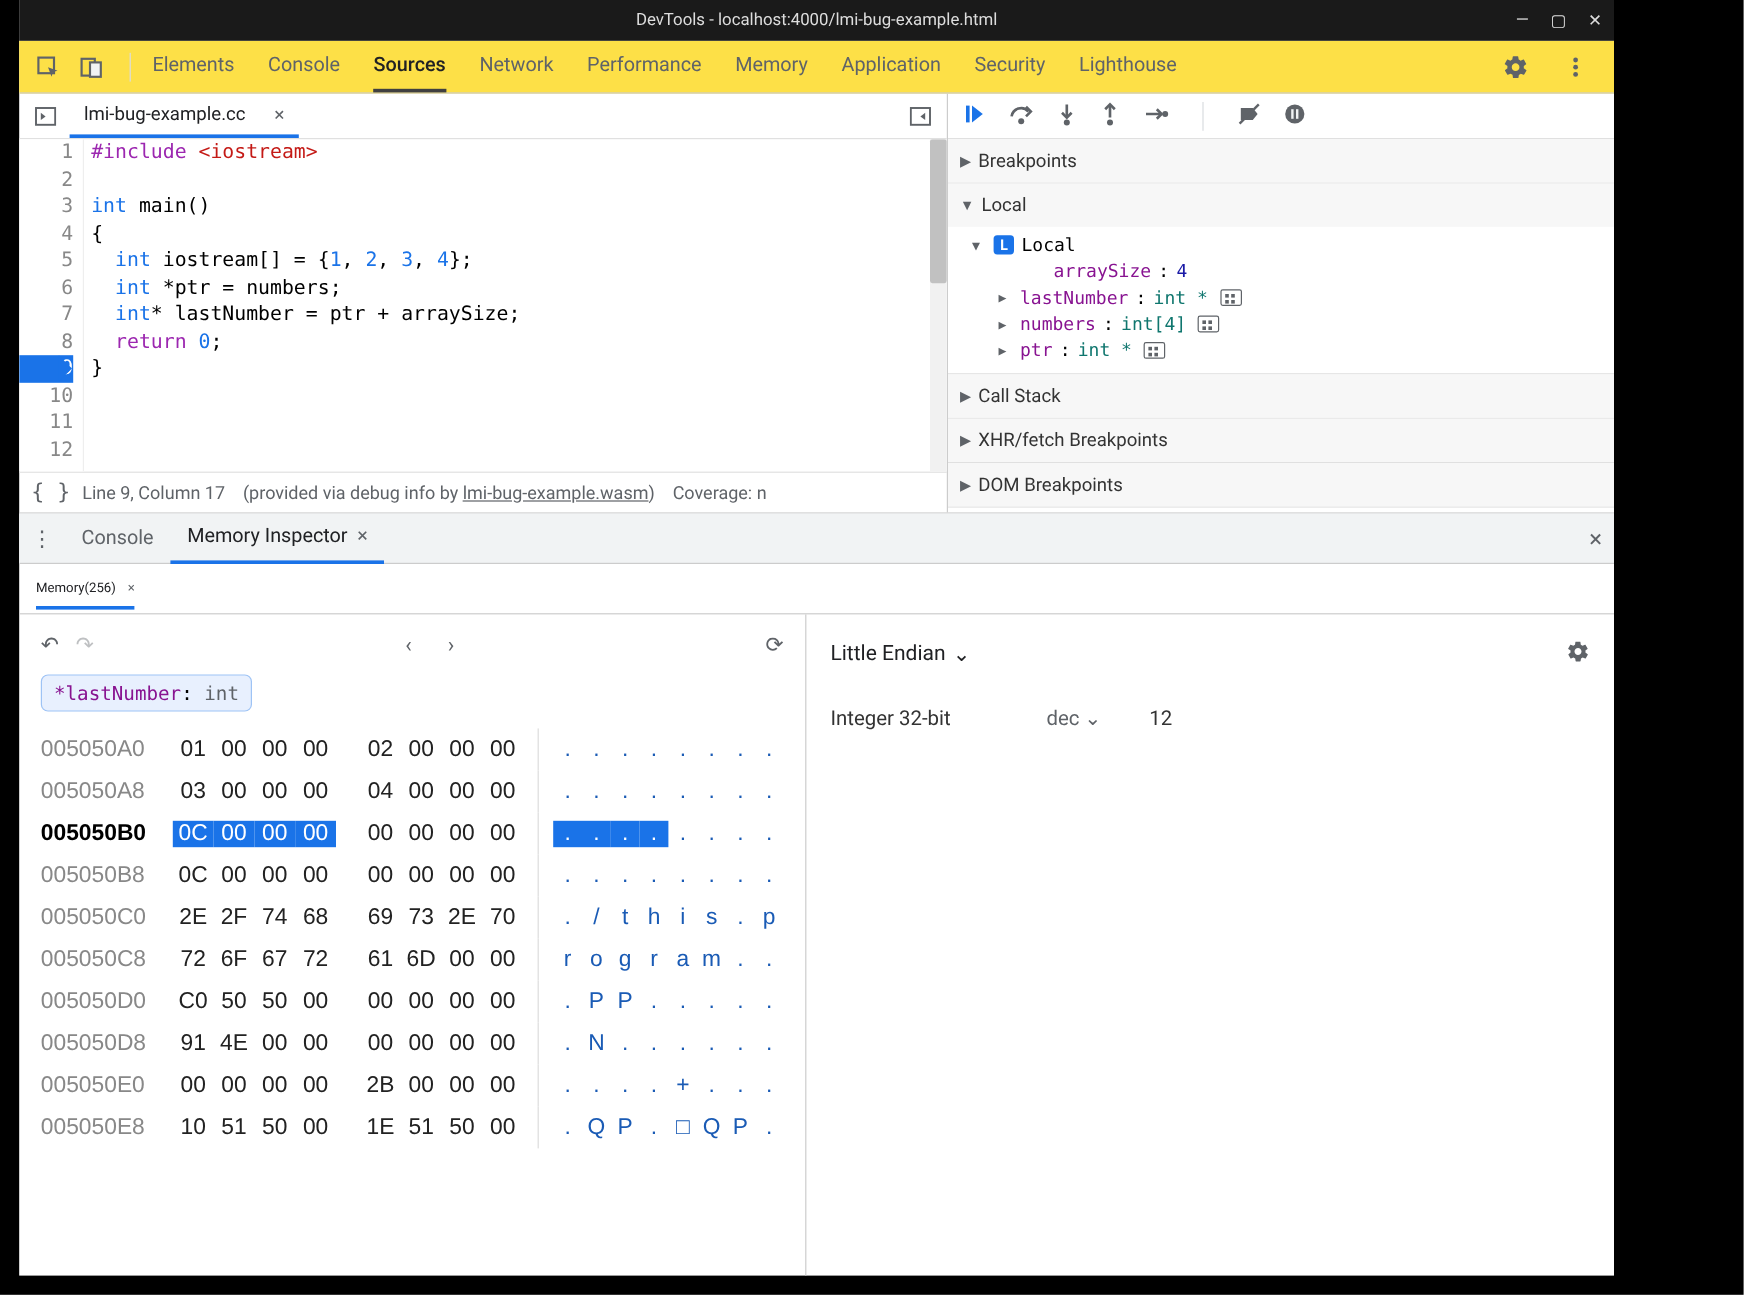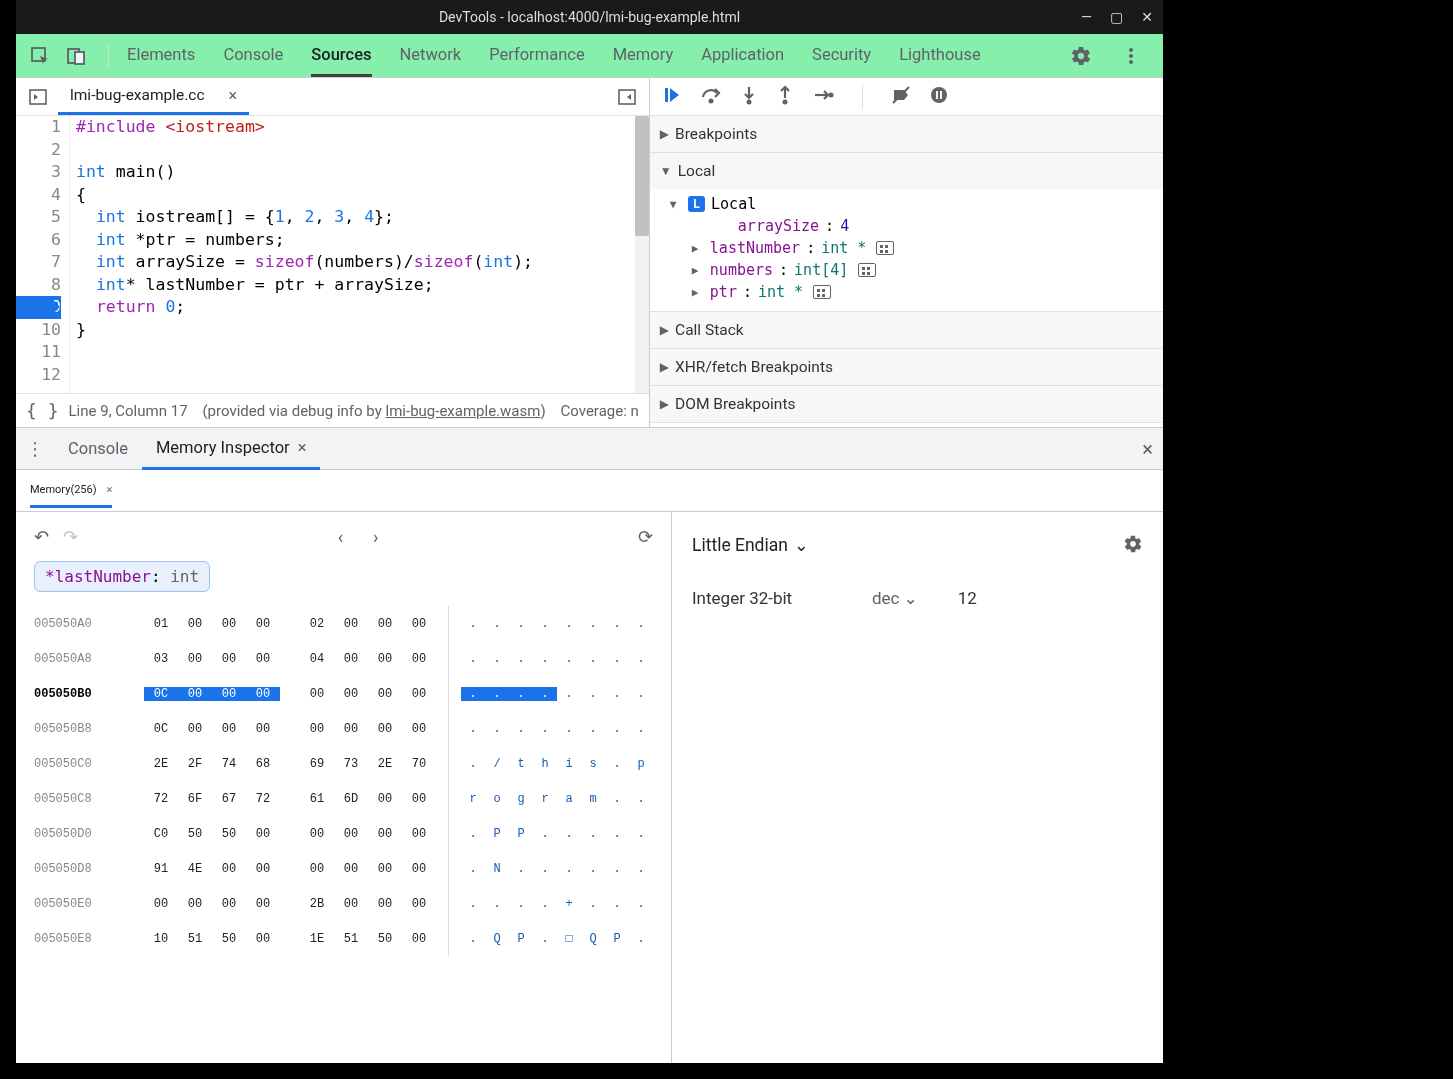--- a/index.html
+++ b/index.html
@@ -1,21 +1,21 @@
 <!DOCTYPE html>
 <html><head>
 <meta charset="utf-8">
 <style>
 * { box-sizing: border-box; margin: 0; padding: 0; }
 body { font-family: -apple-system, BlinkMacSystemFont, "Segoe UI", Roboto, Arial, sans-serif; font-size: 14px; background: #000; width: 1453px; height: 1079px; overflow: hidden; }
-.window { position: absolute; left: 16px; top: 0; width: 1147px; height: 1063px; background: #fff; display: flex; flex-direction: column; }
+.window { position: absolute; left: 16px; top: 0; width: 1329px; height: 1063px; background: #fff; display: flex; flex-direction: column; }
 .titlebar { height: 34px; background: #1a1a1a; color: #ddd; display: flex; align-items: center; justify-content: center; font-size: 14px; position: relative; }
 .titlebar .controls { position: absolute; right: 10px; display: flex; gap: 18px; color: #ddd; }
 .titlebar .controls span { cursor: pointer; }
-.main-toolbar { height: 44px; border-bottom: 1px solid #ccc; display: flex; align-items: center; padding: 0 10px; background: #86efac; }
+.main-toolbar { height: 44px; border-bottom: 1px solid #ccc; display: flex; align-items: center; padding: 0 10px; background: #fde047; }
 .tb-icon { width: 28px; height: 28px; display: flex; align-items: center; justify-content: center; color: #5f6368; cursor: pointer; margin-right: 8px; }
 .tb-sep { width: 1px; height: 24px; background: #dadce0; margin: 0 10px; }
 .tabs { display: flex; gap: 28px; margin-left: 8px; flex: 1; }
 .tab { color: #5f6368; font-size: 16.5px; padding: 10px 0; cursor: pointer; }
 .tab.active { color: #202124; font-weight: 500; border-bottom: 3px solid #404040; }
 .right-icons { display: flex; gap: 14px; }
 .content-row { display: flex; height: 350px; border-bottom: 1px solid #ccc; }
 .sources-pane { flex: 1; display: flex; flex-direction: column; border-right: 1px solid #ccc; }
 .file-tab-bar { height: 38px; border-bottom: 1px solid #e0e0e0; display: flex; align-items: center; padding: 0 8px; }
 .nav-icon { width: 28px; height: 28px; display: flex; align-items: center; justify-content: center; color: #5f6368; cursor: pointer; }
@@ -68,21 +68,21 @@
 .hex-pane { flex: 1; border-right: 1px solid #ccc; padding: 14px 18px; }
 .hex-toolbar { display: flex; align-items: center; gap: 14px; margin-bottom: 14px; }
 .hex-toolbar .undo, .hex-toolbar .redo, .hex-toolbar .refresh { color: #5f6368; cursor: pointer; font-size: 18px; }
 .hex-toolbar .redo { opacity: 0.4; }
 .addr-input { border: 1px solid #dadce0; padding: 6px 14px; font-family: monospace; font-size: 17px; width: 230px; text-align: center; }
 .hex-nav { color: #5f6368; font-size: 18px; cursor: pointer; padding: 0 8px; }
 .hex-toolbar .spacer { flex: 1; }
 .chip { display: inline-block; border: 1px solid #9ec3f5; background: #e8f0fe; border-radius: 6px; padding: 5px 10px; font-family: monospace; font-size: 16px; margin-bottom: 14px; }
 .chip .ptr { color: #881391; }
 .chip .type { color: #5f6368; }
-.hex-grid { font-family: Liberation Mono, monospace; font-size: 12px; }
+.hex-grid { font-family: Liberation Sans, sans-serif; font-size: 19px; }
 .hex-row { display: flex; align-items: center; height: 35px; }
 .hex-addr { width: 110px; color: #888; }
 .hex-addr.bold { color: #000; font-weight: bold; }
 .hex-bytes { display: flex; }
 .hex-byte { width: 34px; text-align: center; color: #222; }
 .hex-gap { width: 20px; }
 .hex-sep { width: 1px; background: #ddd; height: 100%; margin: 0 12px; }
 .hex-ascii { display: flex; color: #1a5bb5; }
 .hex-ascii span { width: 24px; text-align: center; }
 .hl-byte { background: #1a73e8; color: #fff; }
@@ -187,21 +187,20 @@
             <div>11</div>
             <div>12</div>
         </div>
         <div class="code-lines">
           <div class="line"><span class="prep">#include </span><span class="str">&lt;iostream&gt;</span></div>
           <div class="line"></div>
           <div class="line"><span class="ty">int</span><span> main()</span></div>
           <div class="line">{</div>
           <div class="line"><span>  </span><span class="ty">int</span><span> iostream[] = {</span><span class="num">1</span><span>, </span><span class="num">2</span><span>, </span><span class="num">3</span><span>, </span><span class="num">4</span><span>};</span></div>
           <div class="line"><span>  </span><span class="ty">int</span><span> *ptr = numbers;</span></div>
-          <div class="line"><span>  </span><span class="ty">int</span><span> arraySize = </span><span class="kw">sizeof</span><span>(numbers)/</span><span class="kw">sizeof</span><span>(</span><span class="ty">int</span><span>);</span></div>
           <div class="line"><span>  </span><span class="ty">int</span><span>* lastNumber = ptr + arraySize;</span></div>
           <div class="line"><span>  </span><span class="kw">return</span><span> </span><span class="num">0</span><span>;</span></div>
           <div class="line">}</div>
           <div class="line"></div>
         </div>
         <div class="scrollbar-v">
             <div class="scrollbar-thumb"></div>
           </div>
       </div>
       <div class="status-bar">

